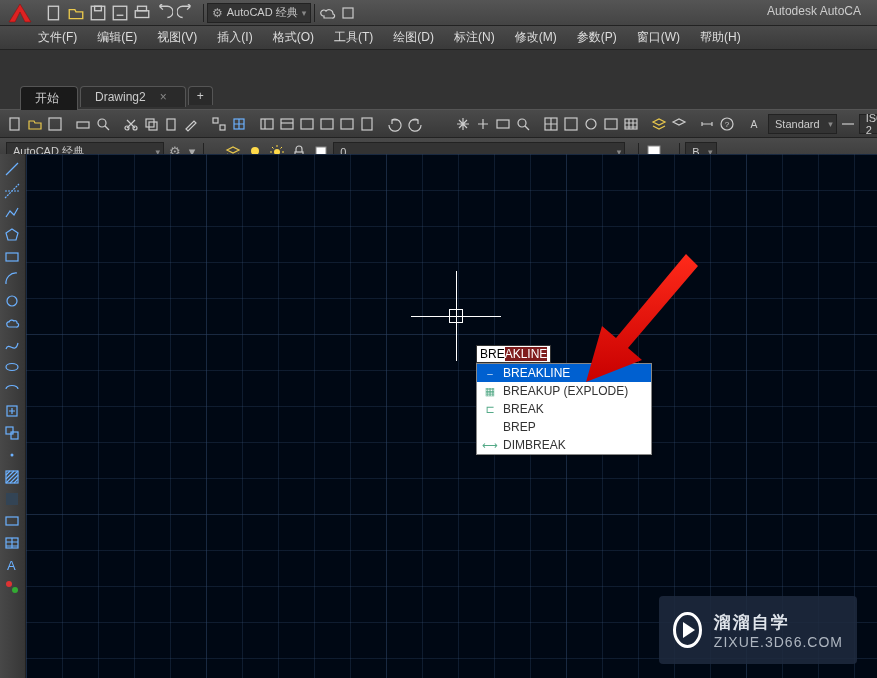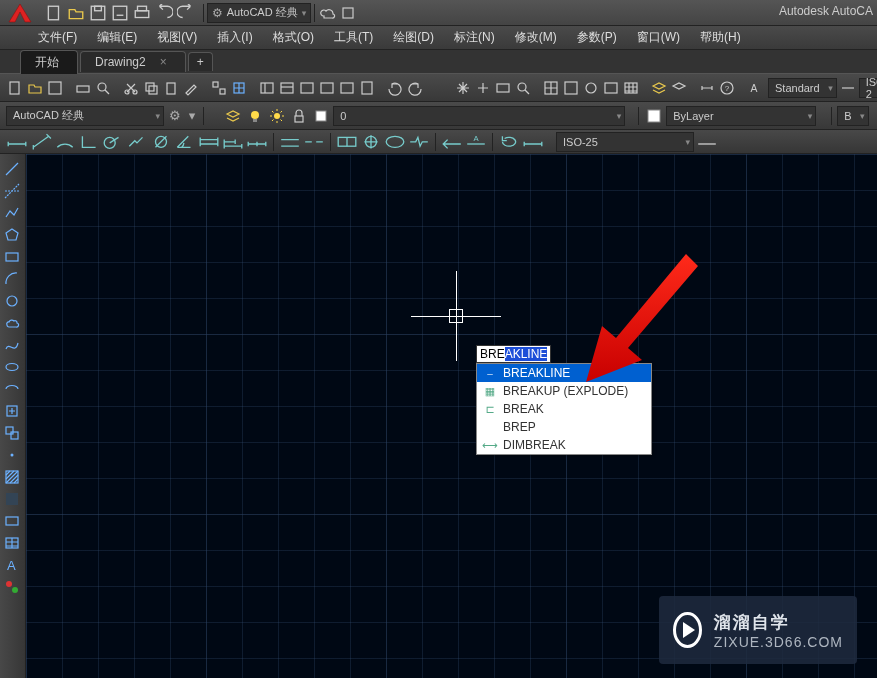--- a/index.html
+++ b/index.html
@@ -7,28 +7,28 @@
 
 
 .titlebar { height: 26px; background: linear-gradient(#555,#444); display: flex; align-items: center; border-bottom: 1px solid #222; }
 .app-logo { width: 40px; height: 26px; display:flex; align-items:center; justify-content:center; }
 .app-logo svg { width: 26px; height: 22px; }
 .qat { display: flex; gap: 2px; padding: 0 4px; }
 .qat .btn, .tb-btn { width: 20px; height: 20px; display:flex; align-items:center; justify-content:center; color:#ddd; font-size:12px; border:1px solid transparent; }
 .tb-sep { width:1px; height:18px; background:#222; margin:0 3px; }
 .ws-combo { display:flex; align-items:center; background:#333; border:1px solid #222; height:20px; padding:0 4px; gap:4px; font-size:11px; color:#ccc; }
 .ws-combo .gear { color:#aaa; font-size:12px; }
-.title-text { position:absolute; right:4px; top:4px; font-size:12px; color:#ccc; }
+.title-text { position:absolute; right:16px; top:4px; font-size:12px; color:#ccc; }
 
 
 .menubar { height: 24px; background: linear-gradient(#4a4a4a,#3a3a3a); display:flex; align-items:center; padding-left:28px; border-bottom:1px solid #222;text-align:center; }
 .menubar span { color:#ddd; font-size:12px; padding:4px 10px; }
 
 
-.tabbar { height: 24px; background:#333; display:flex; align-items:center; padding-left:20px; gap:2px; border-bottom:1px solid #555; }
+.tabbar { height: 24px; background:#333; display:flex; align-items:flex-start; padding-left:20px; gap:2px; border-bottom:1px solid #555;margin-top:36px; }
 .tab { padding:3px 18px 3px 14px; font-size:12px; color:#ccc; background:#2a2a2a; border:1px solid #555; border-bottom:none; border-radius:4px 4px 0 0; display:flex; align-items:center; gap:8px; }
 .tab.home { background:#1a1a1a; }
 .tab .x { color:#888; font-size:12px; margin-left:6px; }
 .tab.add { padding:2px 8px; background:#2a2a2a; }
 
 
 .toolbar-row { height: 28px; background: linear-gradient(#4a4a4a,#383838); display:flex; align-items:center; padding:0 6px; gap:2px; border-bottom:1px solid #222; }
 .tb-btn svg { width:16px; height:16px; }
 .combo { height:20px; background:#333; border:1px solid #222; color:#ccc; font-size:11px; padding:0 16px 0 6px; display:flex; align-items:center; position:relative; }
 .combo::after { content:"▾"; position:absolute; right:3px; font-size:9px; color:#888; }
@@ -56,21 +56,21 @@
 
 
 .xcursor { position:absolute; left:430px; top:162px; pointer-events:none; }
 .xcursor .h { position:absolute; width:90px; height:1px; background:#fff; left:-45px; top:0; }
 .xcursor .v { position:absolute; width:1px; height:90px; background:#fff; top:-45px; left:0; }
 .xcursor .box { position:absolute; width:14px; height:14px; border:1px solid #fff; left:-7px; top:-7px; }
 
 
 .cmd-box { position:absolute; left:450px; top:190px; }
 .cmd-input { background:#fff; border:1px solid #333; font-size:12px; font-family:Arial; padding:1px 3px; height:18px; }
-.cmd-input .sel { background:#1d4ed8; color:#fff; }
+.cmd-input .sel { background:#7f1d1d; color:#fff; }
 .ac-list { position:absolute; left:450px; top:209px; background:#fff; border:1px solid #888; width:176px; box-shadow:1px 1px 3px rgba(0,0,0,.4); }
 .ac-item { display:flex; align-items:center; gap:6px; padding:2px 6px; font-size:12px; color:#333; }
 .ac-item.sel { background:#0060d0; color:#fff; }
 .ac-item .ai { width:14px; height:14px; display:flex; align-items:center; justify-content:center; font-size:11px; color:#5a8; }
 .ac-item.sel .ai { color:#fff; }
 
 
 .arrow { position:absolute; left:560px; top:100px; pointer-events:none; }
 
 
@@ -428,23 +428,20 @@
     </div>
   <div class="combo" style="width:292px">
       <span>0</span>
     </div>
   <div style="width:6px"></div>
   <div class="tb-sep"></div>
   <div class="tb-btn">
       <svg viewBox="0 0 16 16">
         <rect x="2" y="2" width="12" height="12" fill="#fff" stroke="#888"></rect>
       </svg>
-    </div>
-  <div class="combo" style="width:150px">
-      <span>ByLayer</span>
     </div>
   <div style="width:8px"></div>
   <div class="tb-sep"></div>
   <div class="combo" style="min-width:28px">
       <span>B</span>
     </div>
 </div>
 
 <div class="dim-toolbar">
   <div class="dim-btn">

